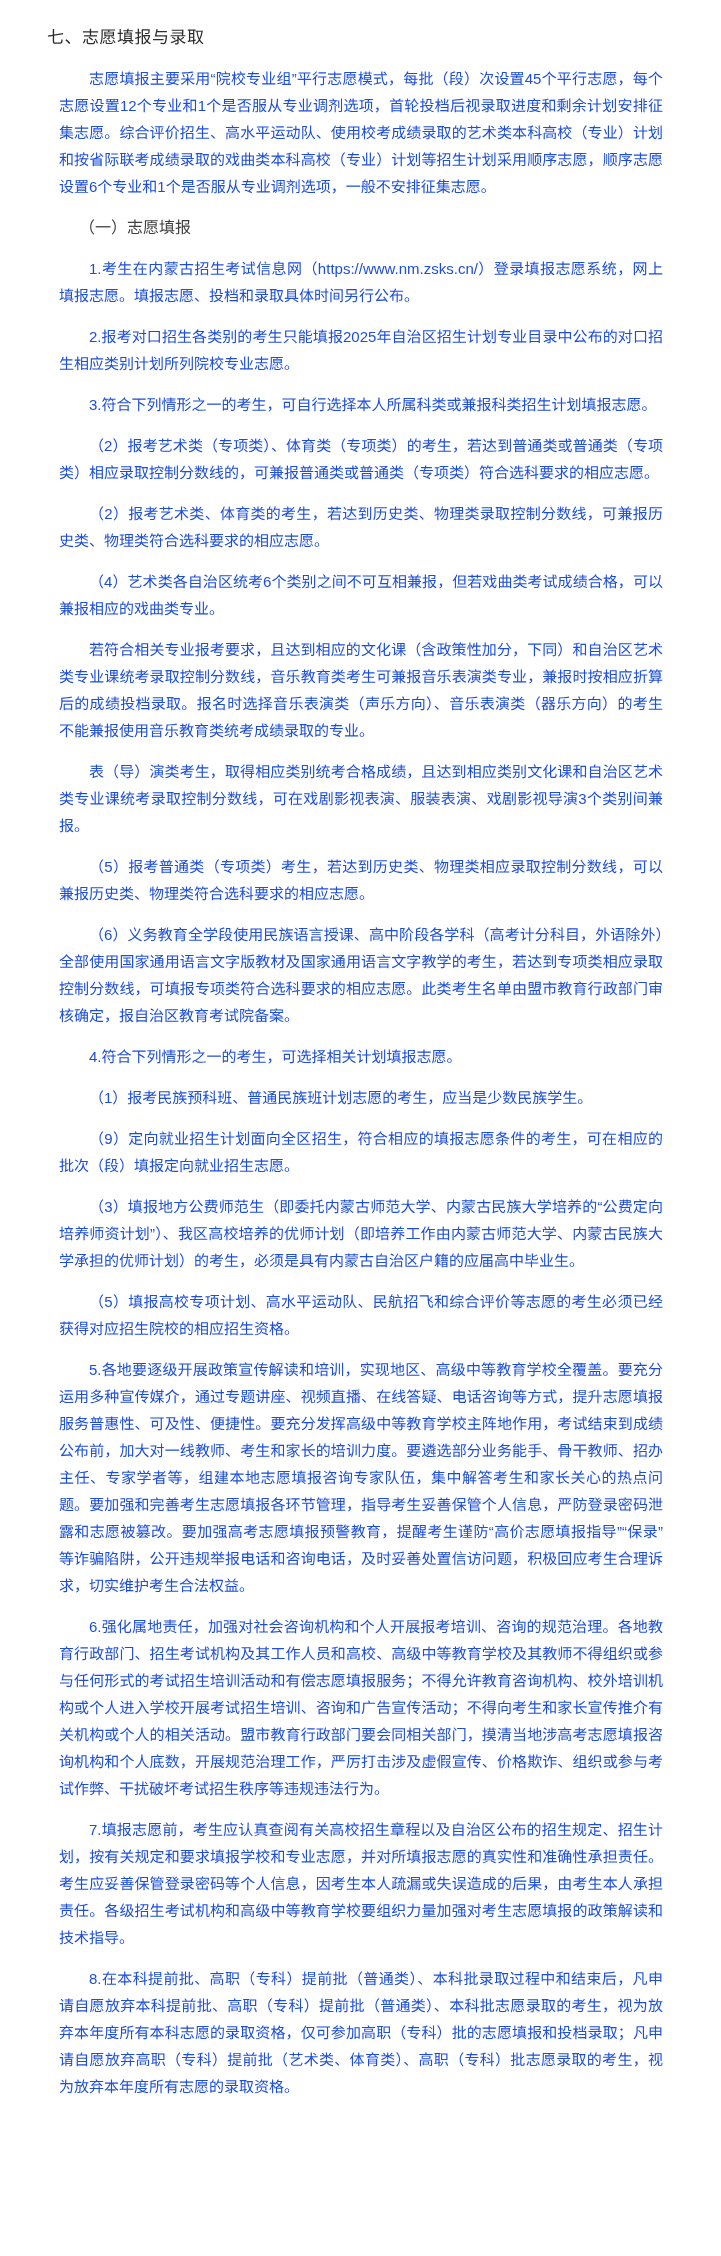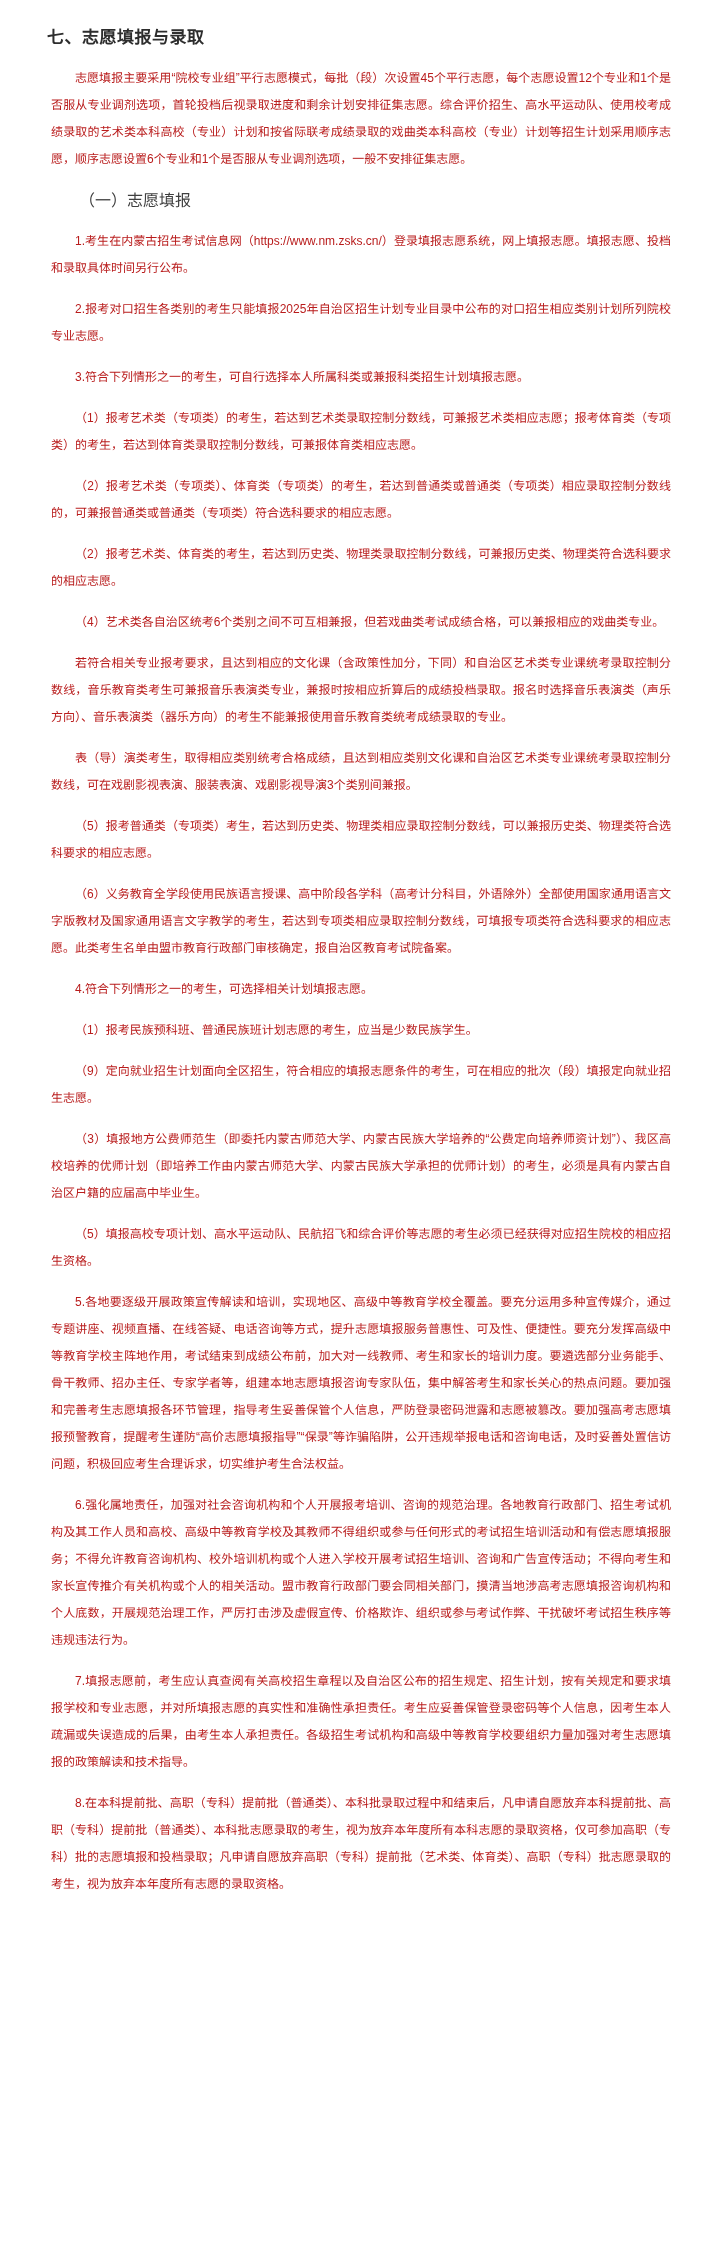--- a/index.html
+++ b/index.html
@@ -11,57 +11,56 @@
     width: 721px;
     min-height: 2256px;
     box-sizing: border-box;
     margin: 0 auto;
     background: #ffffff;
     padding: 24px 46px 28px 47px;
     font-family: "Liberation Sans", "DejaVu Sans", sans-serif;
   }
   .doc-title {
     font-size: 17px;
-    font-weight: bold;
+    font-weight: normal;
     color: #2d2d2d;
     line-height: 27px;
     margin: 0 0 10px 0;
     letter-spacing: 0.5px;
   }
   .doc-subtitle {
     font-size: 16px;
     color: #3f3f3f;
     line-height: 27px;
     margin: 14px 0;
     text-indent: 2em;
   }
   .doc-paragraph {
-    font-size: 12px;
-    color: #b91c1c;
+    font-size: 15px;
+    color: #1d4ed8;
     line-height: 27px;
-    margin: 14px 4px;
+    margin: 14px 12px;
     text-indent: 2em;
     text-align: justify;
     word-break: break-all;
   }
 </style>
 </head>
 <body>
 
 <div class="page">
   <h2 class="doc-title">七、志愿填报与录取</h2>
 
   <p class="doc-paragraph">志愿填报主要采用“院校专业组”平行志愿模式，每批（段）次设置45个平行志愿，每个志愿设置12个专业和1个是否服从专业调剂选项，首轮投档后视录取进度和剩余计划安排征集志愿。综合评价招生、高水平运动队、使用校考成绩录取的艺术类本科高校（专业）计划和按省际联考成绩录取的戏曲类本科高校（专业）计划等招生计划采用顺序志愿，顺序志愿设置6个专业和1个是否服从专业调剂选项，一般不安排征集志愿。</p>
 
   <p class="doc-subtitle">（一）志愿填报</p>
 
   <p class="doc-paragraph">1.考生在内蒙古招生考试信息网（https://www.nm.zsks.cn/）登录填报志愿系统，网上填报志愿。填报志愿、投档和录取具体时间另行公布。</p>
   <p class="doc-paragraph">2.报考对口招生各类别的考生只能填报2025年自治区招生计划专业目录中公布的对口招生相应类别计划所列院校专业志愿。</p>
   <p class="doc-paragraph">3.符合下列情形之一的考生，可自行选择本人所属科类或兼报科类招生计划填报志愿。</p>
-  <p class="doc-paragraph">（1）报考艺术类（专项类）的考生，若达到艺术类录取控制分数线，可兼报艺术类相应志愿；报考体育类（专项类）的考生，若达到体育类录取控制分数线，可兼报体育类相应志愿。</p>
   <p class="doc-paragraph">（2）报考艺术类（专项类）、体育类（专项类）的考生，若达到普通类或普通类（专项类）相应录取控制分数线的，可兼报普通类或普通类（专项类）符合选科要求的相应志愿。</p>
   <p class="doc-paragraph">（2）报考艺术类、体育类的考生，若达到历史类、物理类录取控制分数线，可兼报历史类、物理类符合选科要求的相应志愿。</p>
   <p class="doc-paragraph">（4）艺术类各自治区统考6个类别之间不可互相兼报，但若戏曲类考试成绩合格，可以兼报相应的戏曲类专业。</p>
   <p class="doc-paragraph">若符合相关专业报考要求，且达到相应的文化课（含政策性加分，下同）和自治区艺术类专业课统考录取控制分数线，音乐教育类考生可兼报音乐表演类专业，兼报时按相应折算后的成绩投档录取。报名时选择音乐表演类（声乐方向）、音乐表演类（器乐方向）的考生不能兼报使用音乐教育类统考成绩录取的专业。</p>
   <p class="doc-paragraph">表（导）演类考生，取得相应类别统考合格成绩，且达到相应类别文化课和自治区艺术类专业课统考录取控制分数线，可在戏剧影视表演、服装表演、戏剧影视导演3个类别间兼报。</p>
   <p class="doc-paragraph">（5）报考普通类（专项类）考生，若达到历史类、物理类相应录取控制分数线，可以兼报历史类、物理类符合选科要求的相应志愿。</p>
   <p class="doc-paragraph">（6）义务教育全学段使用民族语言授课、高中阶段各学科（高考计分科目，外语除外）全部使用国家通用语言文字版教材及国家通用语言文字教学的考生，若达到专项类相应录取控制分数线，可填报专项类符合选科要求的相应志愿。此类考生名单由盟市教育行政部门审核确定，报自治区教育考试院备案。</p>
   <p class="doc-paragraph">4.符合下列情形之一的考生，可选择相关计划填报志愿。</p>
   <p class="doc-paragraph">（1）报考民族预科班、普通民族班计划志愿的考生，应当是少数民族学生。</p>
   <p class="doc-paragraph">（9）定向就业招生计划面向全区招生，符合相应的填报志愿条件的考生，可在相应的批次（段）填报定向就业招生志愿。</p>

